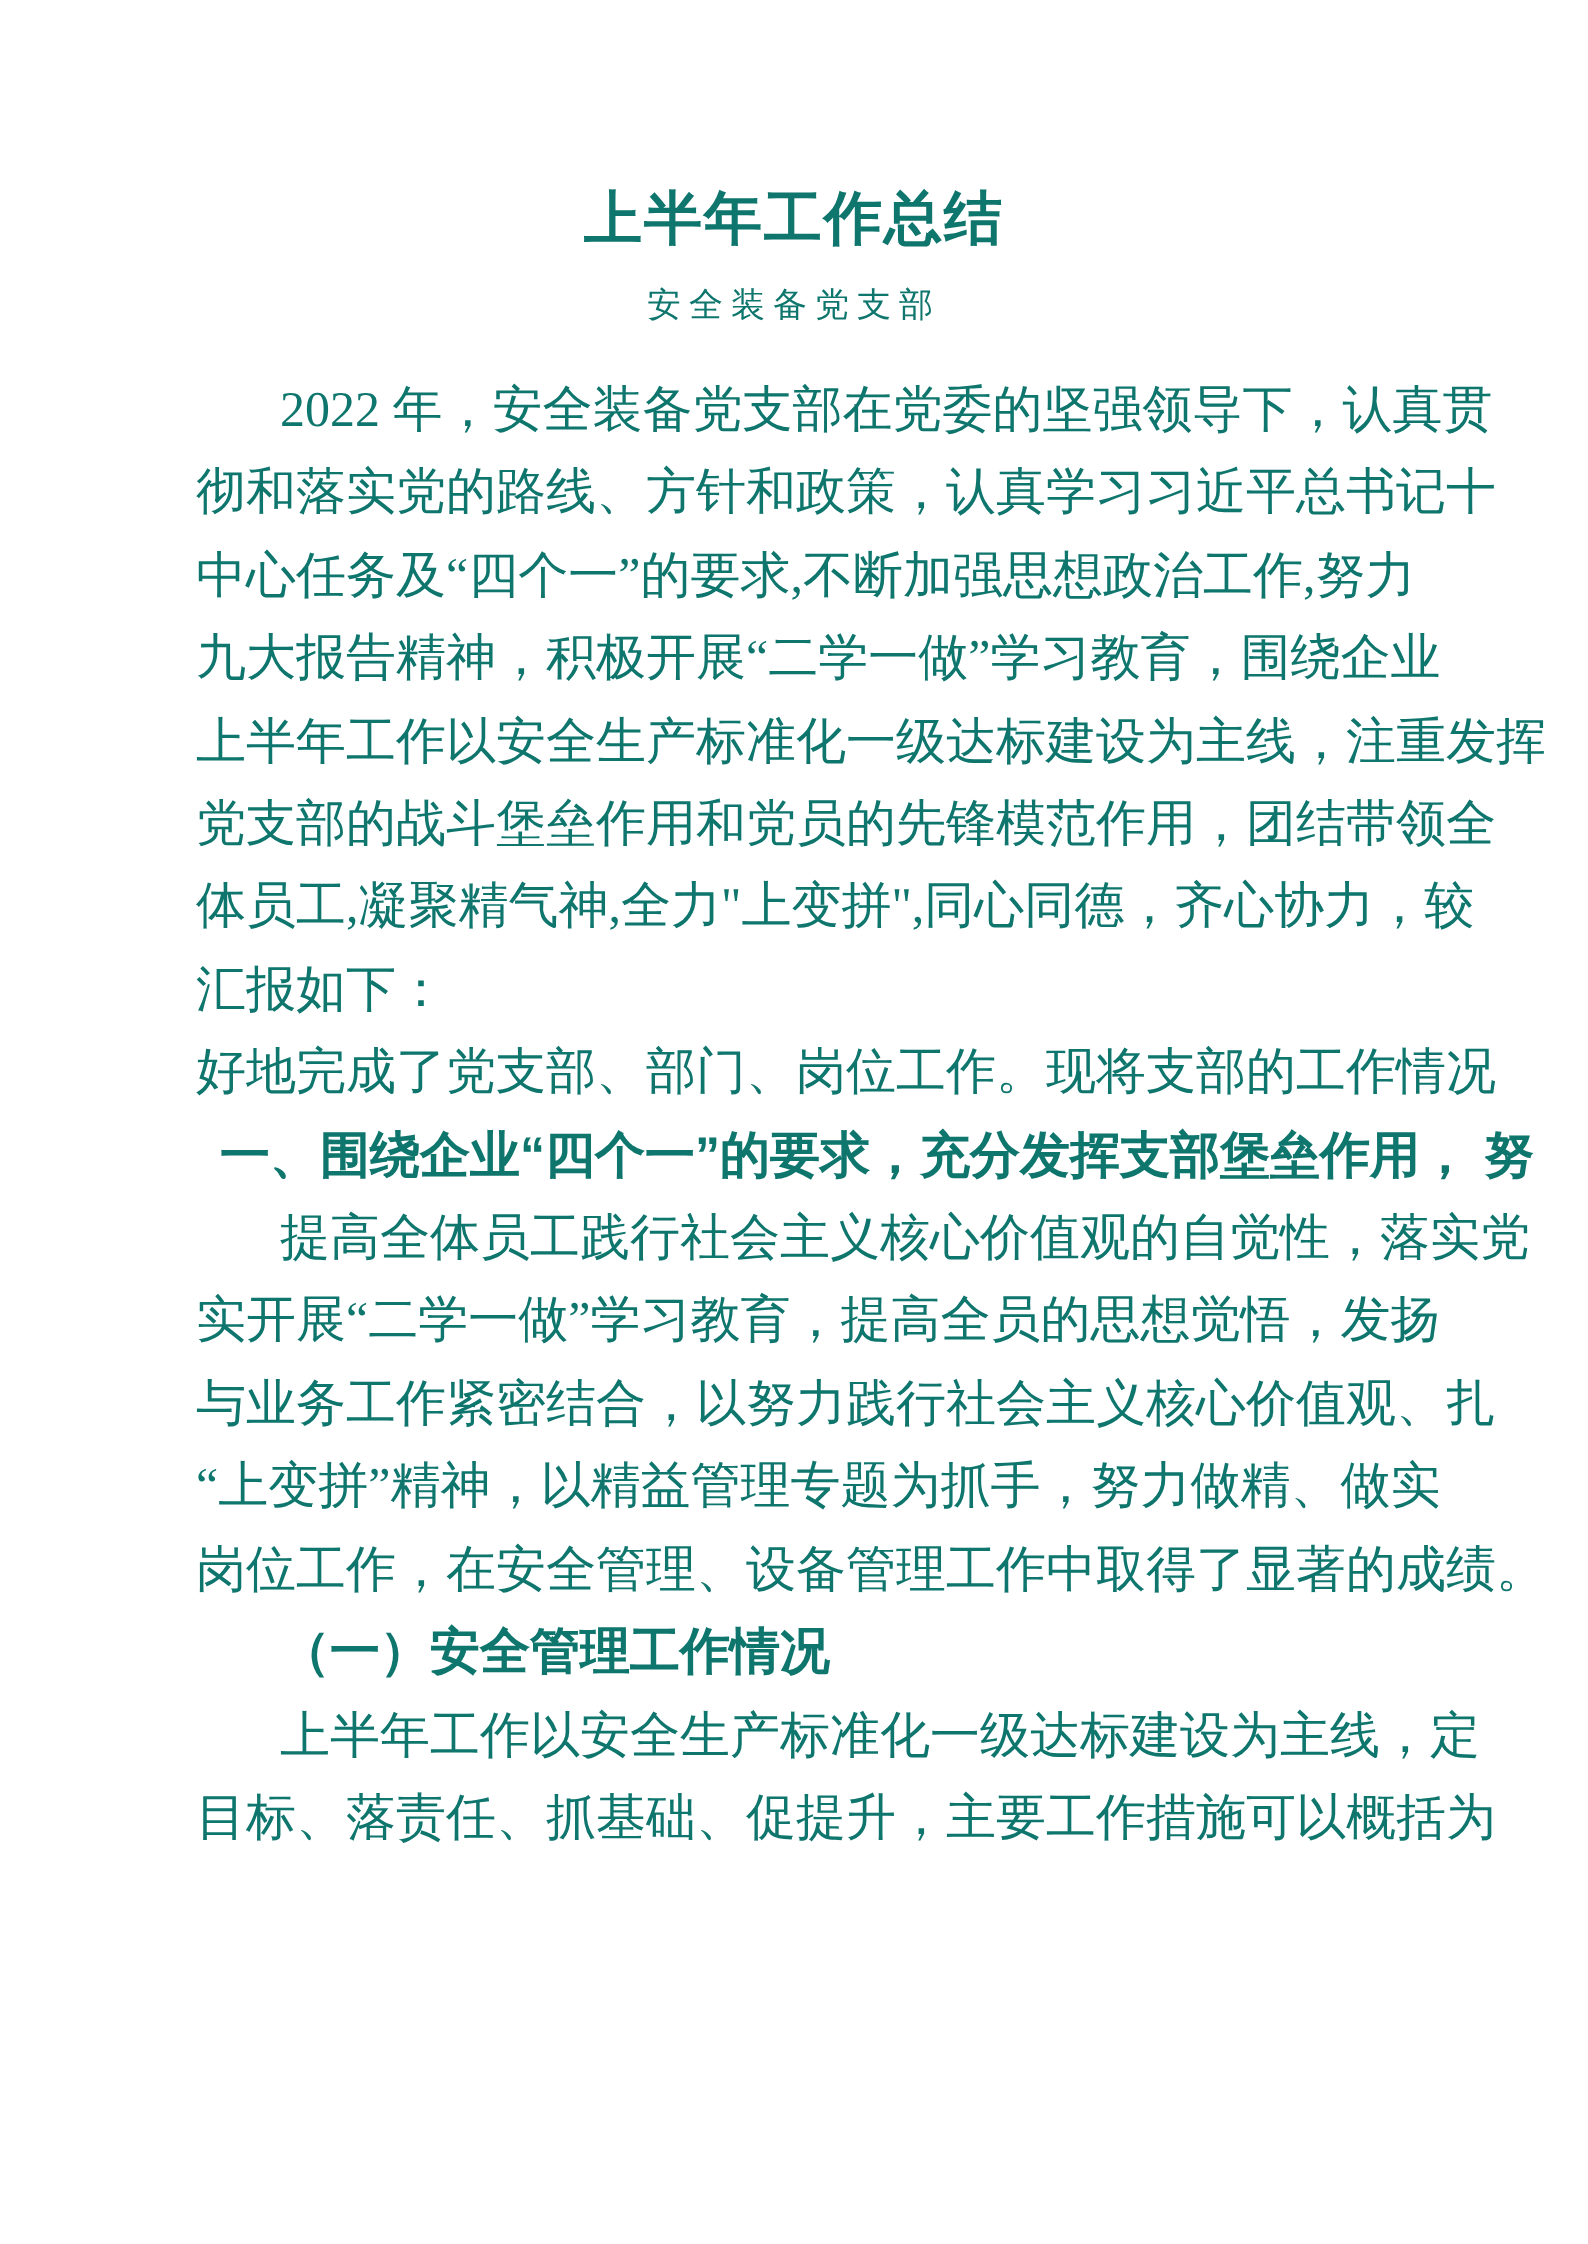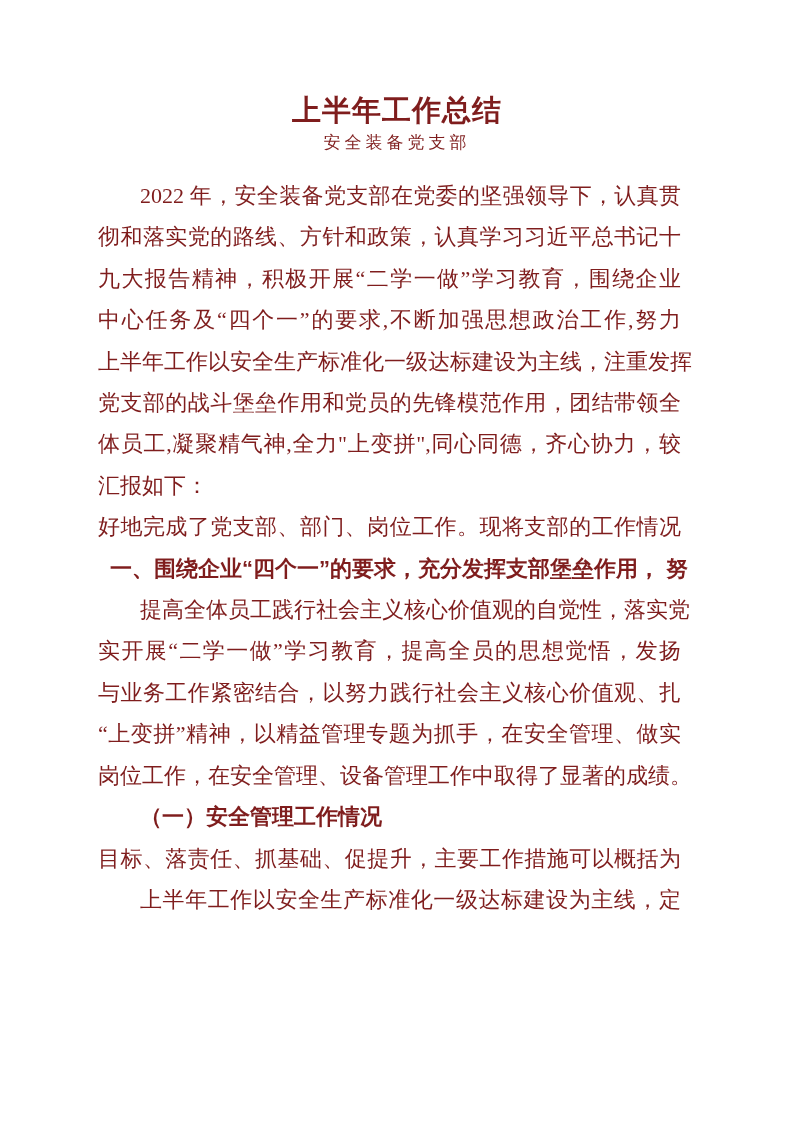--- a/index.html
+++ b/index.html
@@ -4,47 +4,47 @@
 <style>
   * { margin: 0; padding: 0; box-sizing: border-box; }
   html, body { background: #ffffff; }
   body { width: 794px; height: 1122px; }
 
   .page {
     position: relative;
     width: 794px;
     height: 1122px;
     background: #ffffff;
-    color: #7f1d1d;
+    color: #0f766e;
     overflow: hidden;
     font-family: "Liberation Serif", "DejaVu Serif", serif;
   }
 
   .doc-title {
     padding-top: 93px;
     text-align: center;
     font-family: "Liberation Serif", "DejaVu Serif", serif;
     font-weight: bold;
     font-size: 29px;
     line-height: 34px;
     letter-spacing: 1px;
   }
 
   .doc-subtitle {
-    margin-top: 4px;
+    margin-top: 14px;
     text-align: center;
     font-size: 17px;
     line-height: 24px;
     letter-spacing: 4px;
     font-weight: normal;
   }
 
   .doc-body {
     margin: 20px 113px 0 98px; 
-    font-size: 22px;
+    font-size: 25px;
     line-height: 41.4px;
   }
 
   .line {
     text-align: justify;
     text-align-last: justify;
     white-space: nowrap;
   }
   .line.short { text-align-last: left; }
   .line.indent { text-indent: 42px; }
@@ -64,35 +64,35 @@
 <div class="page">
 
   <h1 class="doc-title">上半年工作总结</h1>
 
   <div class="doc-subtitle">安全装备党支部</div>
 
   <div class="doc-body">
 
     <div class="line indent">2022 年，安全装备党支部在党委的坚强领导下，认真贯</div>
     <div class="line">彻和落实党的路线、方针和政策，认真学习习近平总书记十</div>
+    <div class="line">中心任务及“四个一”的要求,不断加强思想政治工作,努力</div>
     <div class="line">九大报告精神，积极开展“二学一做”学习教育，围绕企业</div>
-    <div class="line">中心任务及“四个一”的要求,不断加强思想政治工作,努力</div>
     <div class="line">上半年工作以安全生产标准化一级达标建设为主线，注重发挥</div>
     <div class="line">党支部的战斗堡垒作用和党员的先锋模范作用，团结带领全</div>
     <div class="line">体员工,凝聚精气神,全力"上变拼",同心同德，齐心协力，较</div>
     <div class="line short">汇报如下：</div>
     <div class="line">好地完成了党支部、部门、岗位工作。现将支部的工作情况</div>
 
     <div class="line h1">一、围绕企业“四个一”的要求，充分发挥支部堡垒作用， 努</div>
 
     <div class="line indent">提高全体员工践行社会主义核心价值观的自觉性，落实党</div>
     <div class="line">实开展“二学一做”学习教育，提高全员的思想觉悟，发扬</div>
     <div class="line">与业务工作紧密结合，以努力践行社会主义核心价值观、扎</div>
-    <div class="line">“上变拼”精神，以精益管理专题为抓手，在安全管理、做实</div>
+    <div class="line">“上变拼”精神，以精益管理专题为抓手，努力做精、做实</div>
     <div class="line">岗位工作，在安全管理、设备管理工作中取得了显著的成绩。</div>
 
     <div class="line h2 indent short">（一）安全管理工作情况</div>
 
+    <div class="line indent">上半年工作以安全生产标准化一级达标建设为主线，定</div>
     <div class="line">目标、落责任、抓基础、促提升，主要工作措施可以概括为</div>
-    <div class="line indent">上半年工作以安全生产标准化一级达标建设为主线，定</div>
 
   </div>
 </div>
 
 </body></html>

